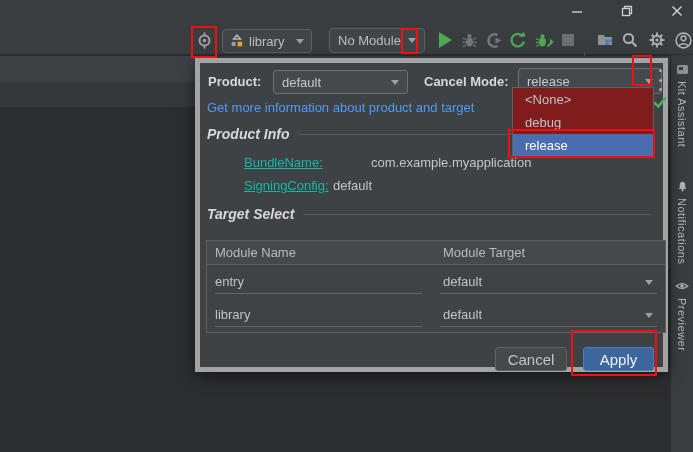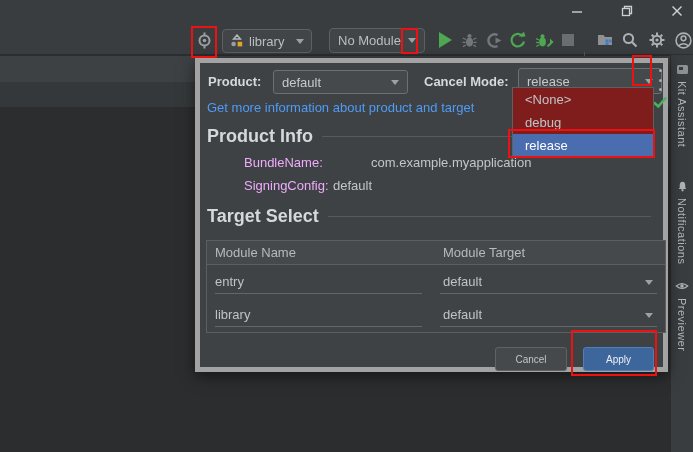--- a/index.html
+++ b/index.html
@@ -33,35 +33,35 @@
     border:5px solid #a3a3a3;box-sizing:border-box;box-shadow:0 4px 14px rgba(0,0,0,.5);z-index:10;font-size:13px;}
   .dlg-label{position:absolute;font-weight:bold;color:#d6d8da;}
   .combo{position:absolute;box-sizing:border-box;background:#46494c;border:1px solid #6b7073;border-radius:3px;
     display:flex;align-items:center;color:#c7c9cb;font-size:13px;padding:0 8px;cursor:pointer;}
   .combo .caret{margin-left:auto;}
   .kebab{position:absolute;left:455px;top:6px;width:10px;height:22px;display:flex;flex-direction:column;align-items:center;justify-content:space-between;cursor:pointer;}
   .kebab i{width:3px;height:3px;border-radius:50%;background:#a9acae;}
   .green-check{position:absolute;left:452px;top:31px;z-index:25;}
   .link{position:absolute;left:7px;top:37px;color:#4f9bf6;cursor:pointer;}
   .section-hd{position:absolute;left:7px;right:12px;display:flex;align-items:center;}
-  .section-hd .ttl{font-weight:bold;font-size:18px;color:#d6d8da;white-space:nowrap;}
+  .section-hd .ttl{font-weight:bold;font-size:14px;color:#d6d8da;white-space:nowrap;font-style:italic;}
   .section-hd .rule{flex:1;height:1px;background:#57595b;margin-left:9px;}
-  .kv-label{position:absolute;left:44px;color:#f0abfc;}
+  .kv-label{position:absolute;left:44px;color:#14b8a6;text-decoration:underline;}
   .kv-value{position:absolute;left:133px;color:#c3c6c8;}
   
   .ts-table{position:absolute;left:6px;top:177px;width:460px;height:93px;border:1px solid #5b5f62;box-sizing:border-box;background:#3f4346;}
   .ts-head{display:flex;height:24px;background:#46494c;border-bottom:1px solid #5b5f62;box-sizing:border-box;align-items:flex-end;color:#b7babc;}
   .ts-row{display:flex;height:33px;align-items:center;color:#c0c3c5;cursor:pointer;}
   .c1{width:225px;padding-left:8px;box-sizing:border-box;position:relative;height:100%;display:flex;align-items:center;}
   .c2{flex:1;padding-left:11px;box-sizing:border-box;position:relative;height:100%;display:flex;align-items:center;}
   .cell-underline{position:absolute;left:8px;right:10px;bottom:4px;height:1px;background:#63676a;}
   .c2 .cell-underline{right:8px;}
   .cell-caret{position:absolute;right:12px;top:50%;margin-top:-2px;}
   
-  .btn{position:absolute;box-sizing:border-box;height:24px;border-radius:3px;display:flex;align-items:center;justify-content:center;font-size:10px;cursor:pointer;}
+  .btn{position:absolute;box-sizing:border-box;height:24px;border-radius:3px;display:flex;align-items:center;justify-content:center;font-size:15px;cursor:pointer;}
   .btn-cancel{left:295px;top:284px;width:72px;background:#45494c;border:1px solid #5e6366;color:#c3c6c8;}
   .btn-apply{left:383px;top:284px;width:71px;background:#3c669c;border:1px solid #4d7fb8;color:#eef1f3;}
   
   .dropdown{position:absolute;left:512px;top:87px;width:142px;background:#7f1d1d;border:1px solid #5d6164;box-sizing:border-box;z-index:20;}
   .dd-item{height:23px;line-height:23px;padding-left:12px;font-size:13px;color:#c0c3c5;cursor:pointer;}
   .dd-item.selected{background:#4a6db0;color:#ffffff;}
   
   .anno{position:absolute;border:2px solid #ee1111;box-sizing:border-box;pointer-events:none;z-index:50;}
 </style>
 </head>

